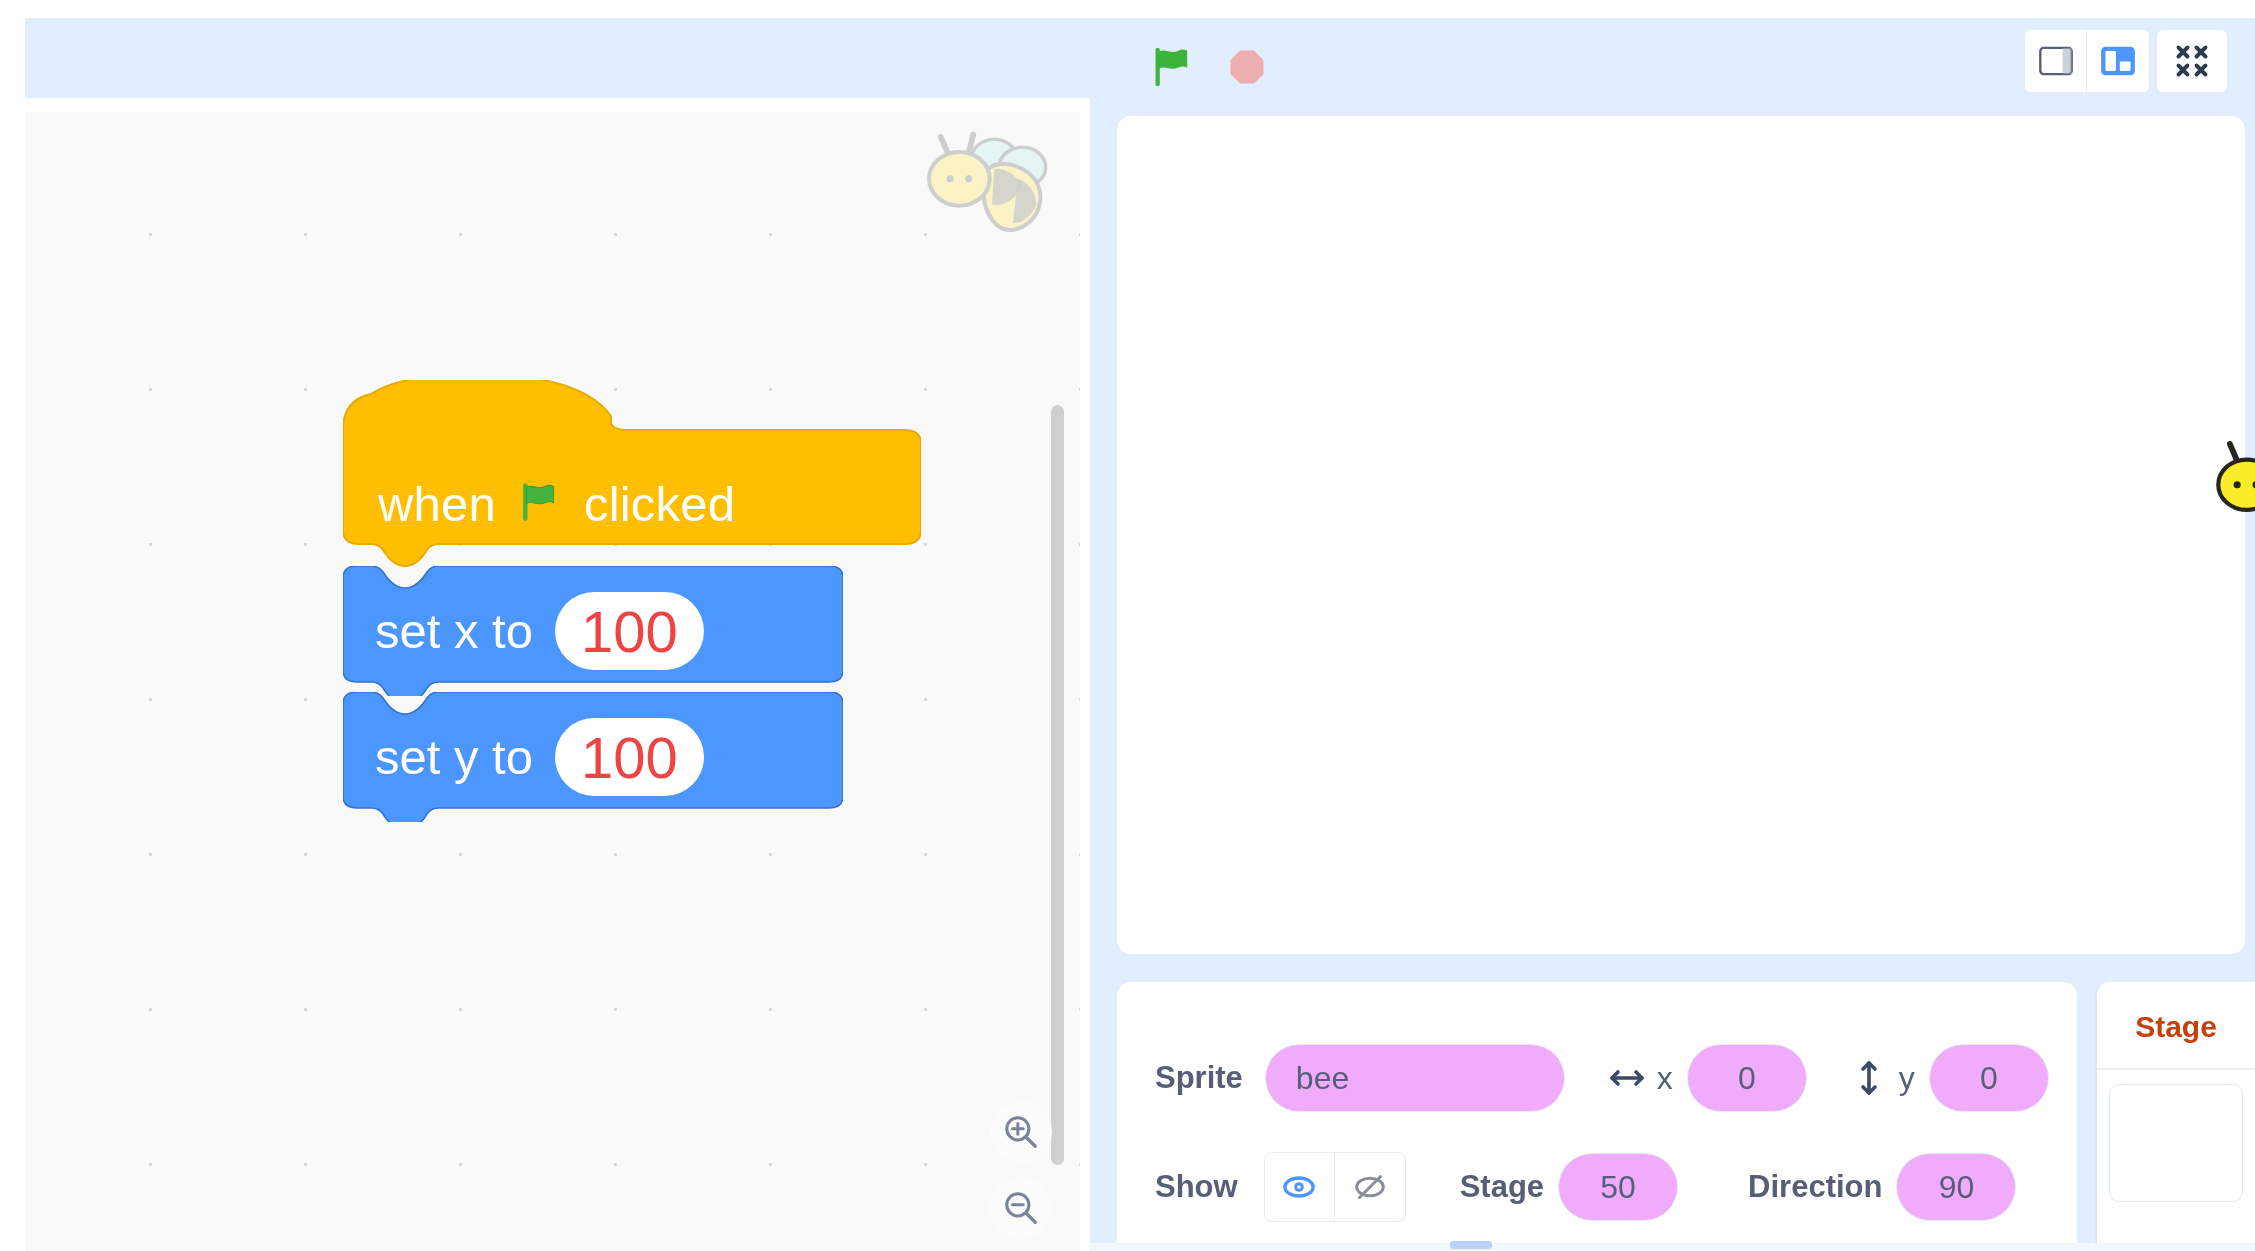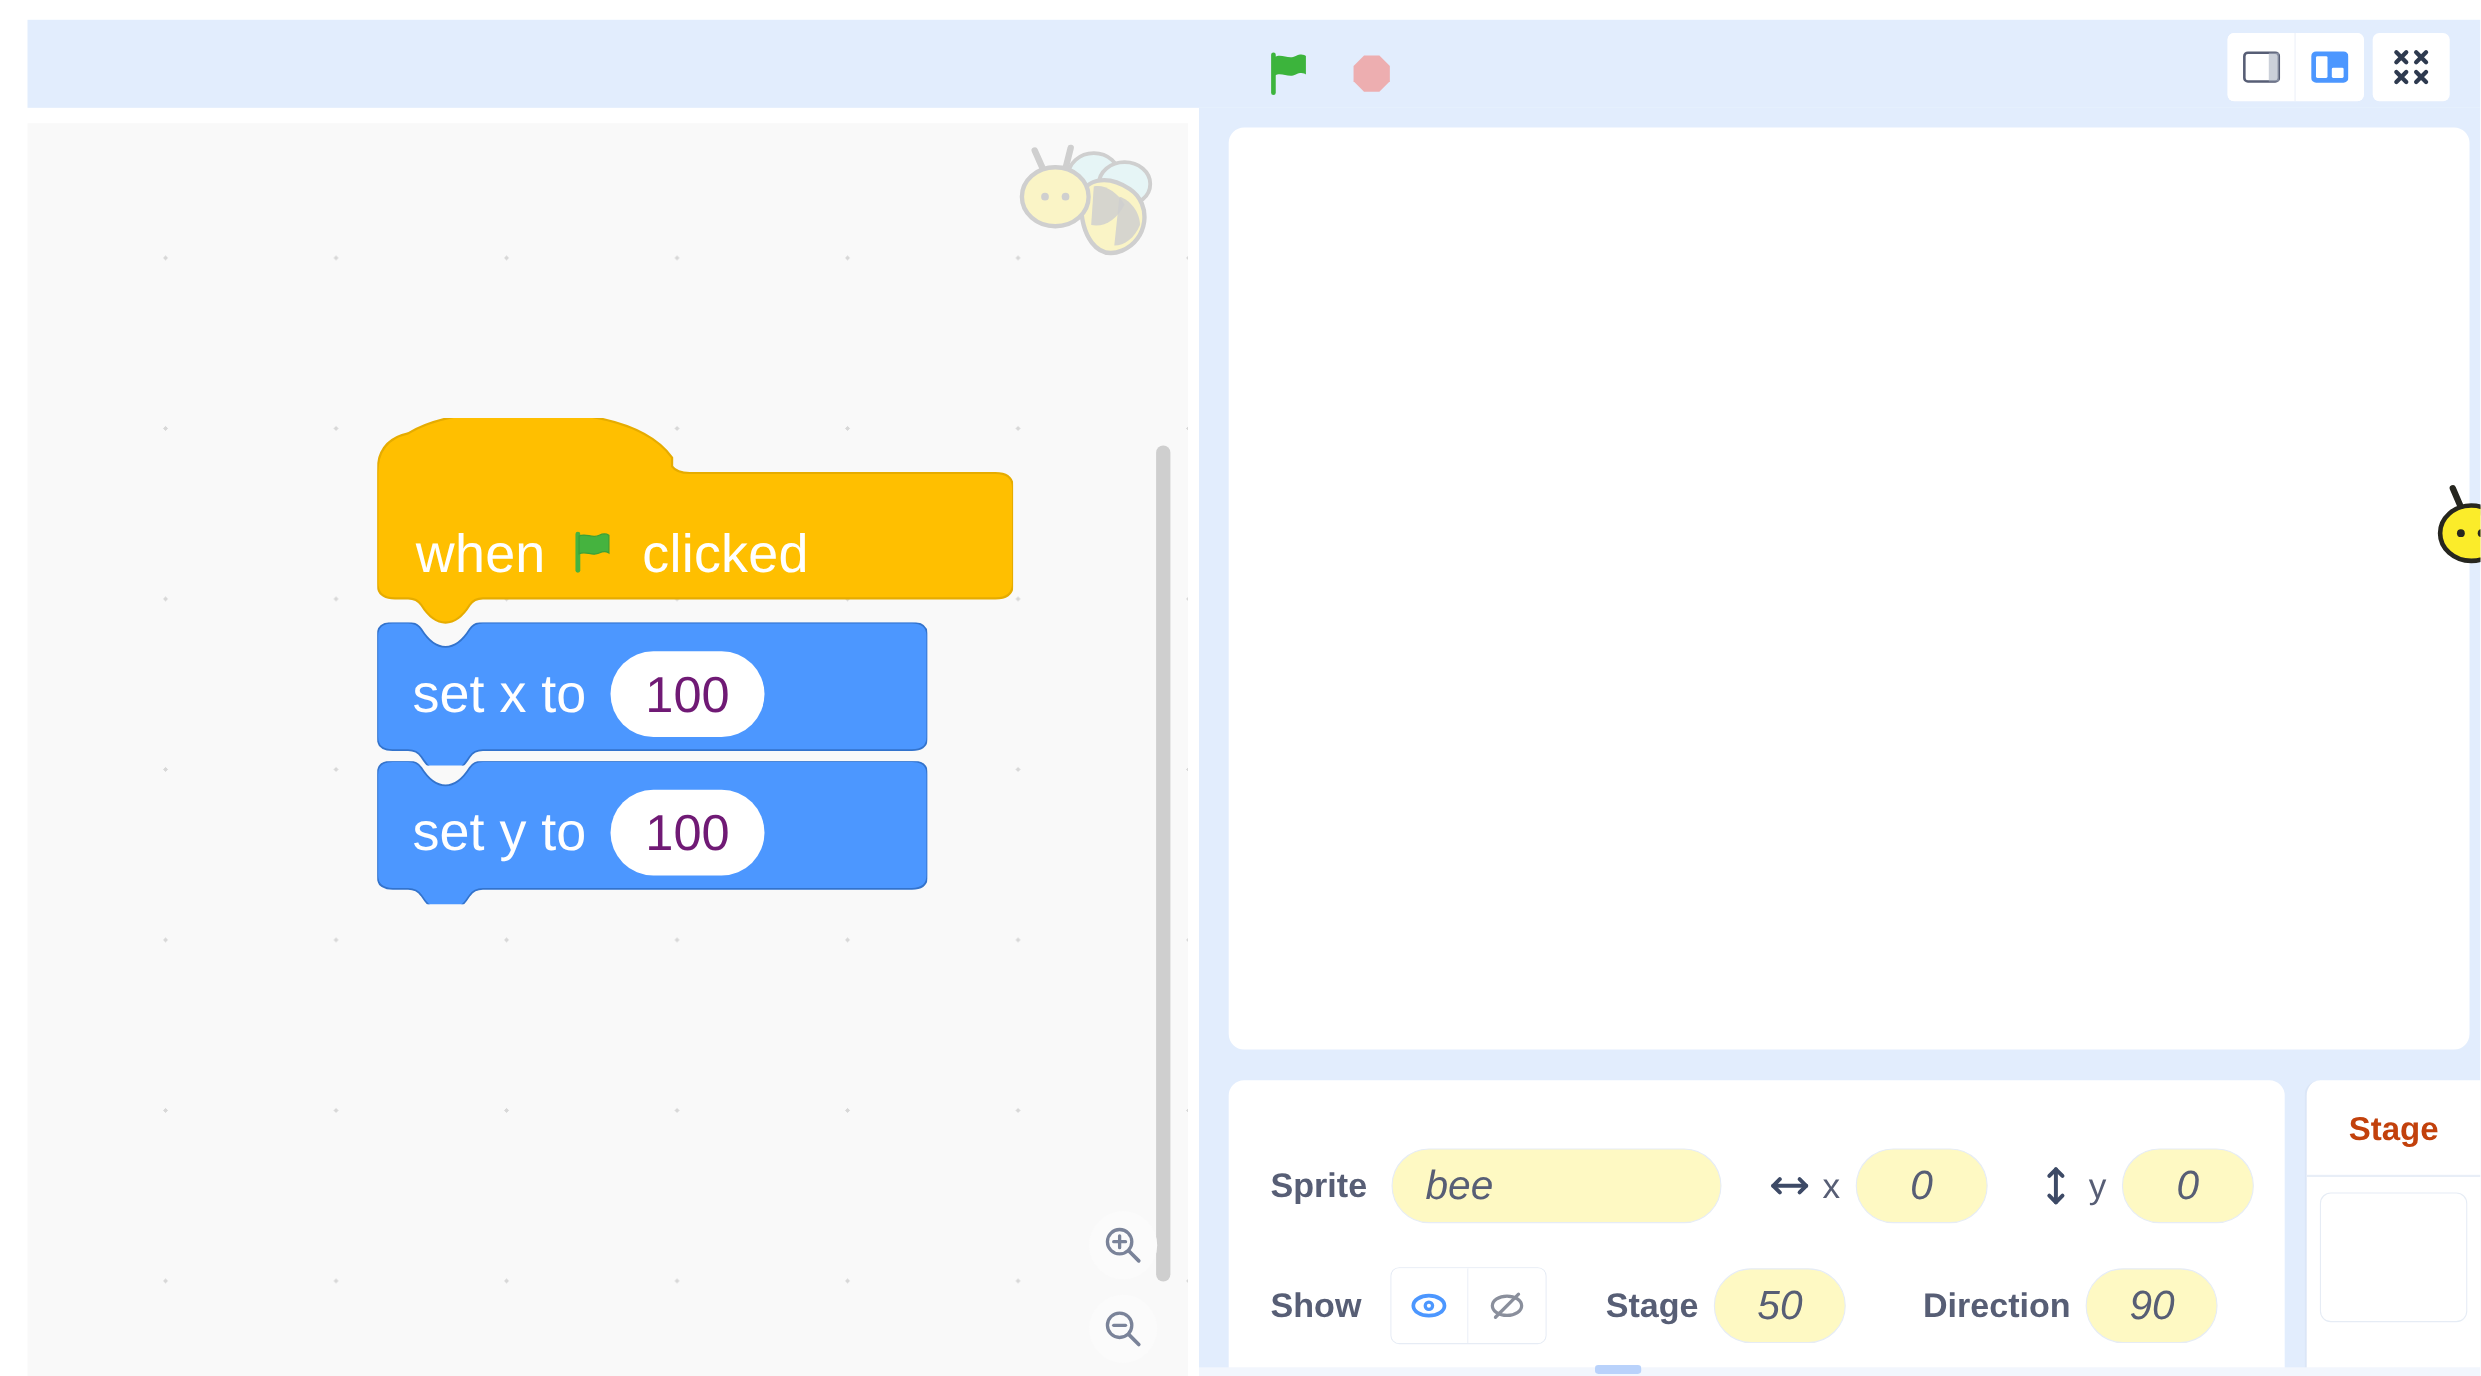--- a/index.html
+++ b/index.html
@@ -96,21 +96,21 @@
   .stack-label {
     position: absolute; left: 0; top: 0;
     width: 500px; height: 130px;
     display: flex; align-items: center; padding-left: 32px; gap: 22px;
     font-size: 49px; color: #ffffff;
   }
   .num-input {
     min-width: 140px; height: 78px; padding: 0 26px;
     background: #ffffff; border-radius: 39px;
     display: flex; align-items: center; justify-content: center;
-    font-size: 46px; color: #701a75;
+    font-size: 58px; color: #ef4444;
   }
 
   
   .stage-panel {
     position: absolute; left: 1090px; top: 98px;
     width: 1165px; height: 1153px;
     background: #e2edfd;
   }
   .stage {
     position: absolute; left: 1117px; top: 116px;
@@ -128,24 +128,24 @@
   }
   .sp-row {
     position: absolute; left: 0; display: flex; align-items: center; text-align: center;
   }
   .sp-row-1 { top: 62px; left: 38px; }
   .sp-row-2 { top: 170px; left: 38px; }
   .sp-label {
     font-size: 31px; color: #575e75; font-weight: bold;
   }
   .sp-field {
-    background: #fef9c3; border: 1.5px solid #e6ecf5;
+    background: #f0abfc; border: 1.5px solid #e6ecf5;
     border-radius: 36px; height: 68px;
     display: flex; align-items: center;
-    font-size: 37px; color: #575e75; font-style: italic;
+    font-size: 32px; color: #575e75;
   }
   .sp-name-field { width: 300px; padding-left: 30px; margin-left: 22px; }
   .sp-small-field {
     width: 120px; justify-content: center; margin-left: 14px;
   }
   .axis-icon { width: 36px; height: 36px; margin-left: 44px; }
   .axis-letter { font-size: 32px; color: #575e75; margin-left: 12px; }
 
   .show-group {
     display: flex; margin-left: 26px;

